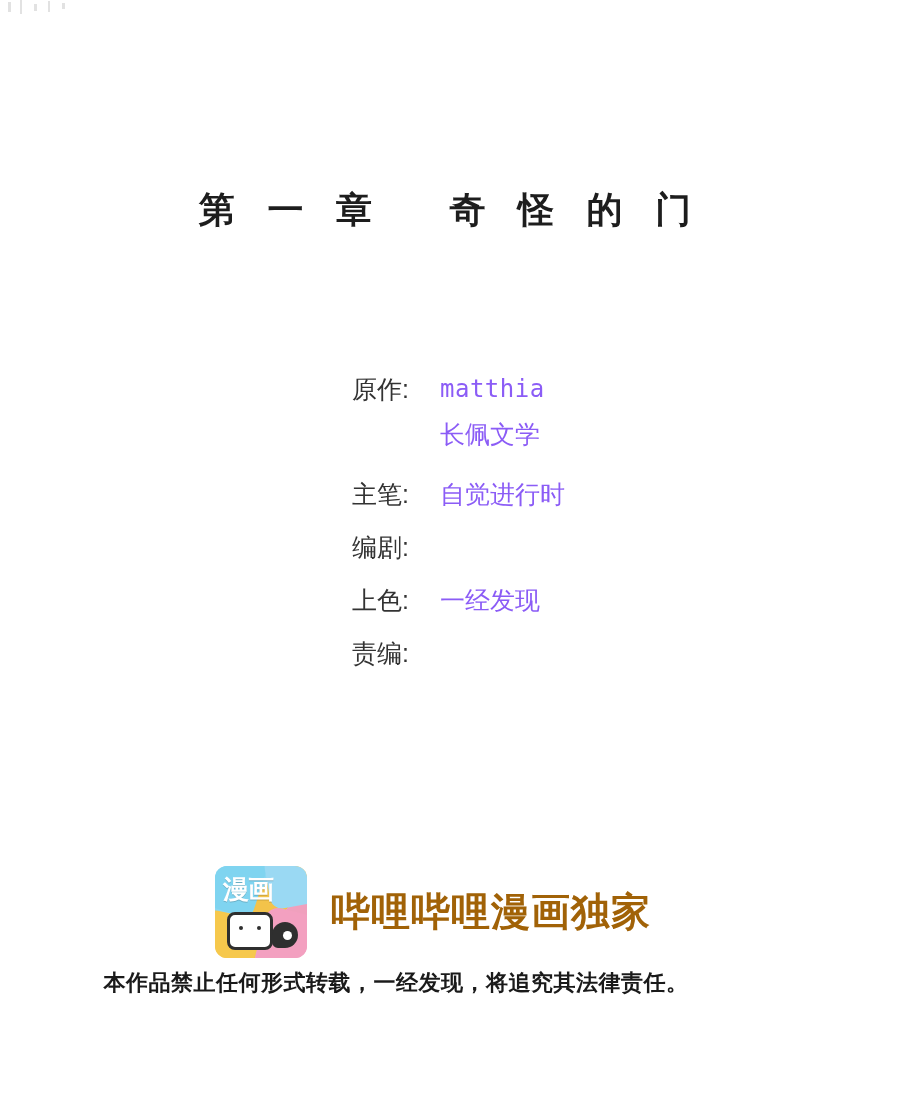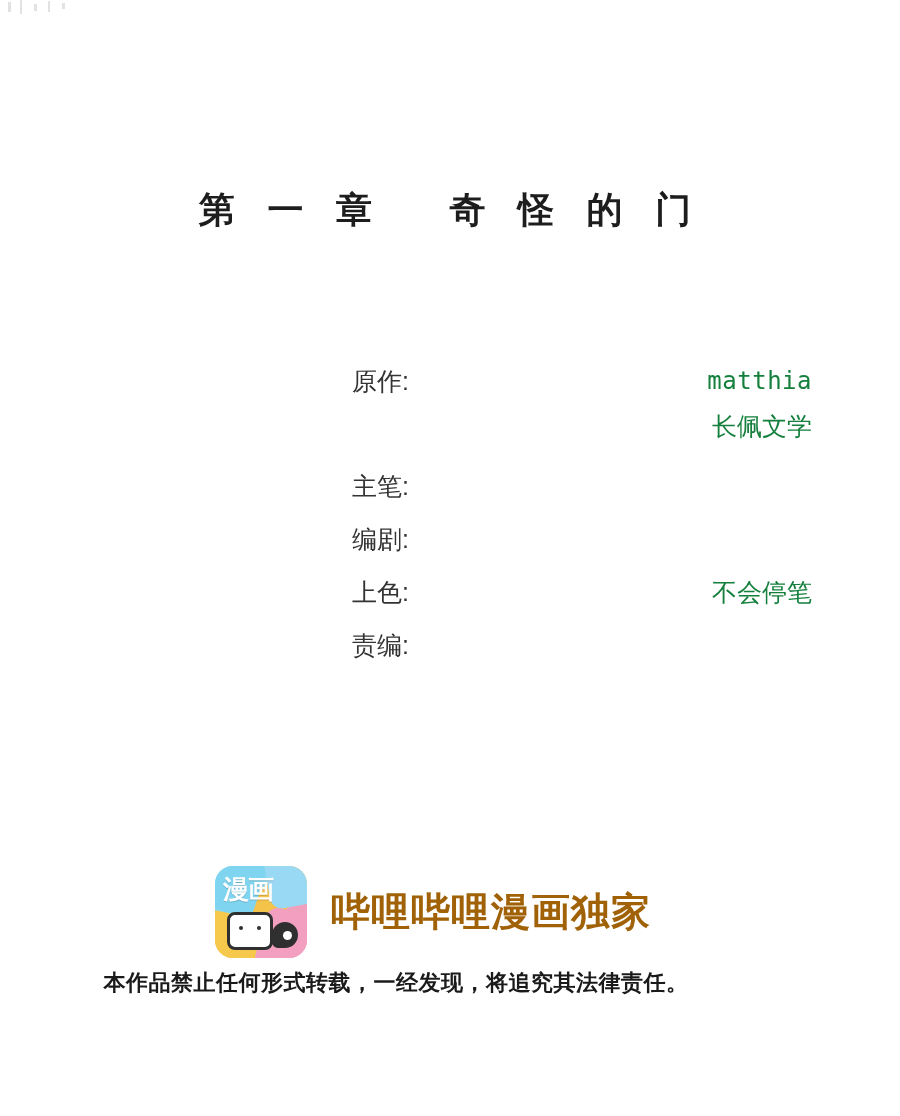--- a/index.html
+++ b/index.html
@@ -53,31 +53,31 @@
     left: 352px;
     width: 460px;
   }
   .credit-row {
     display: flex;
     align-items: flex-start;
     margin-bottom: 15px;
     font-size: 25px;
     line-height: 38px;
     color: #333333;
+    margin-top: 8px;
   }
   .credit-label {
     width: 88px;
     flex: 0 0 88px;
     letter-spacing: 0px;
     color: #333333;
   }
   .credit-value {
     flex: 1 1 auto;
-    color: #15803d;
-    text-align: right;
+    color: #8b5cf6;
   }
   .credit-value.mono {
     font-family: "DejaVu Sans Mono", "Liberation Mono", monospace;
     font-size: 24px;
     letter-spacing: .5px;
   }
   .credit-row.continued {
     margin-top: -8px;
     margin-bottom: 22px;
   }
@@ -87,21 +87,21 @@
     position: absolute;
     top: 866px;
     left: 215px;
     display: flex;
     align-items: center;
   }
   .brand-logo {
     position: relative;
     width: 92px;
     height: 92px;
-    border-radius: 18px;
+    border-radius: 12px;
     overflow: hidden;
     flex: 0 0 92px;
     background: linear-gradient(135deg,#8ad7f2 0%, #8ad7f2 38%, #f3c34a 38%, #f3c34a 62%, #f0a0bd 62%, #f0a0bd 100%);
   }
   .brand-logo .corner-tl {
     position: absolute;
     left: -12px; top: -12px;
     width: 58px; height: 58px;
     background: #7fd4f0;
     transform: rotate(18deg);
@@ -223,29 +223,30 @@
       <span class="credit-value mono">matthia</span>
     </div>
 
     <div class="credit-row continued">
       <span class="credit-label"></span>
       <span class="credit-value">长佩文学</span>
     </div>
 
     <div class="credit-row">
       <span class="credit-label">主笔:</span>
+      <span class="credit-value">自觉进行时</span>
     </div>
 
     <div class="credit-row">
       <span class="credit-label">编剧:</span>
     </div>
 
     <div class="credit-row">
       <span class="credit-label">上色:</span>
-      <span class="credit-value">不会停笔</span>
+      <span class="credit-value">一经发现</span>
     </div>
 
     <div class="credit-row">
       <span class="credit-label">责编:</span>
     </div>
 
   </div>
 
   <div class="brand">
     <div class="brand-logo">

